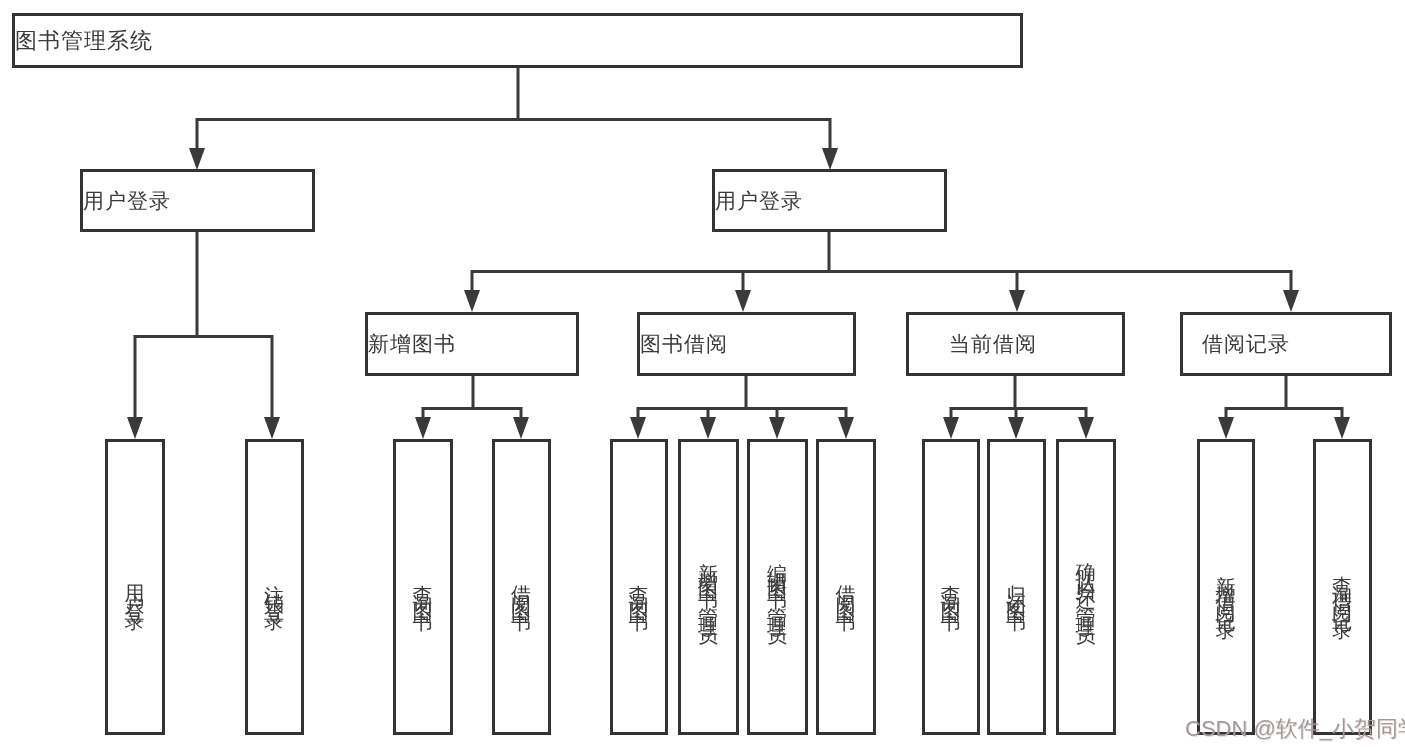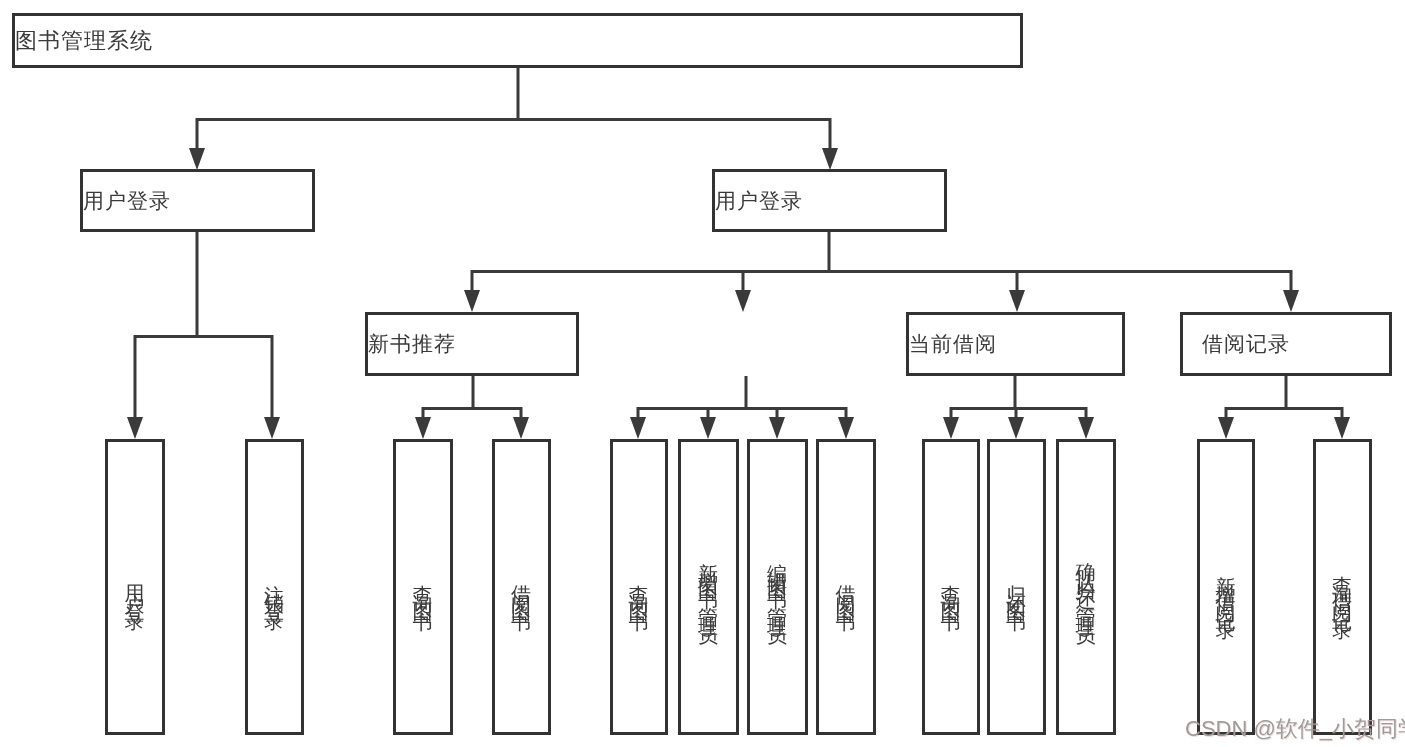--- a/index.html
+++ b/index.html
@@ -116,23 +116,26 @@
   </div>
 
   <div class="node" style="left:80px; top:169px; width:235px; height:63px;">
     <span>用户登录</span>
   </div>
   <div class="node" style="left:712px; top:169px; width:235px; height:63px;">
     <span>用户登录</span>
   </div>
 
   <div class="node" style="left:365px; top:312px; width:214px; height:64px;">
-    <span>新书推荐</span>
+    <span>新增图书</span>
   </div>
-  <div class="node" style="left:906px; top:312px; width:219px; height:64px;">
+  <div class="node" style="left:637px; top:312px; width:219px; height:64px;">
+    <span>图书借阅</span>
+  </div>
+  <div class="node" style="left:906px; top:312px; width:219px; height:64px;padding-left:40px;">
     <span>当前借阅</span>
   </div>
   <div class="node" style="left:1180px; top:312px; width:212px; height:64px;padding-left:19px;">
     <span>借阅记录</span>
   </div>
 
   <div class="leaf" style="left:105px; width:60px;">
     <span class="vtext">用户登录</span>
   </div>
   <div class="leaf" style="left:245px; width:59px;">

